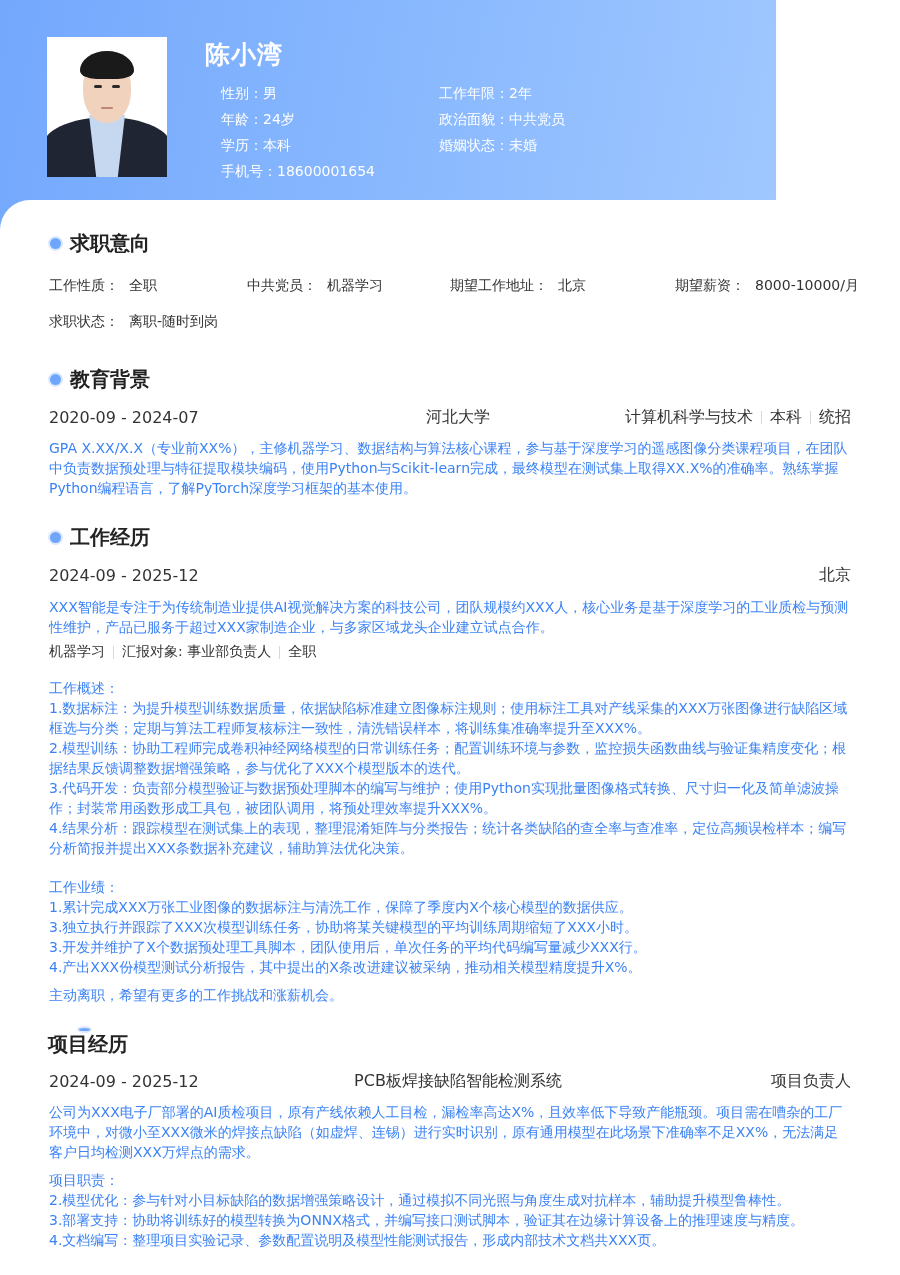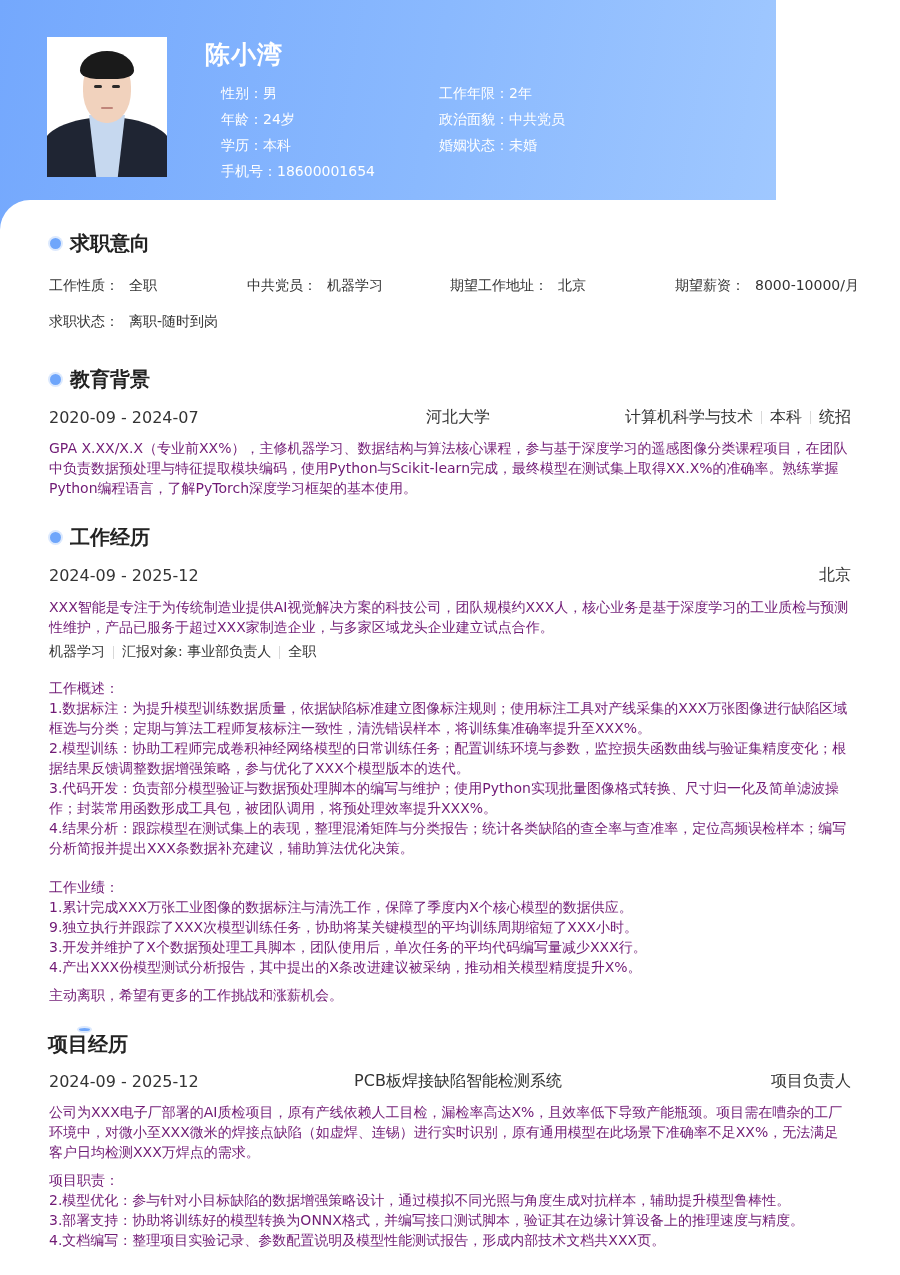--- a/index.html
+++ b/index.html
@@ -61,21 +61,21 @@
   }
 
   .abs { position: absolute; font-size: 14px; color: #333333; white-space: nowrap; }
   .lbl { margin-right: 10px; }
 
   .row3 { position: absolute; left: 49px; width: 802px; height: 20px; font-size: 16px; display: flex; justify-content: space-between; align-items: center; }
   .row3 .mid { position: absolute; left: 16px; right: 0; text-align: center; pointer-events: none; }
   .row3 .r { margin-left: auto; display: flex; align-items: center; }
   .sep { display: inline-block; width: 1px; height: 13px; background: #d8d8d8; margin: 0 8px; vertical-align: middle; }
 
-  .para { position: absolute; left: 49px; width: 802px; font-size: 14px; line-height: 20px; color: #701a75; }
+  .para { position: absolute; left: 49px; width: 802px; font-size: 14px; line-height: 20px; color: #3b82f6; }
   .para p { margin: 0; }
   .tags { position: absolute; left: 49px; font-size: 14px; display: flex; align-items: center; }
 </style>
 </head>
 <body>
 
 <div class="header">
   <div class="photo">
     <div class="suit"></div>
     <div class="neck"></div>
@@ -149,21 +149,21 @@
 <div class="para" style="top:678px;">
   <p>工作概述：</p>
   <p>1.数据标注：为提升模型训练数据质量，依据缺陷标准建立图像标注规则；使用标注工具对产线采集的XXX万张图像进行缺陷区域框选与分类；定期与算法工程师复核标注一致性，清洗错误样本，将训练集准确率提升至XXX%。</p>
   <p>2.模型训练：协助工程师完成卷积神经网络模型的日常训练任务；配置训练环境与参数，监控损失函数曲线与验证集精度变化；根据结果反馈调整数据增强策略，参与优化了XXX个模型版本的迭代。</p>
   <p>3.代码开发：负责部分模型验证与数据预处理脚本的编写与维护；使用Python实现批量图像格式转换、尺寸归一化及简单滤波操作；封装常用函数形成工具包，被团队调用，将预处理效率提升XXX%。</p>
   <p>4.结果分析：跟踪模型在测试集上的表现，整理混淆矩阵与分类报告；统计各类缺陷的查全率与查准率，定位高频误检样本；编写分析简报并提出XXX条数据补充建议，辅助算法优化决策。</p>
 </div>
 <div class="para" style="top:877px;">
   <p>工作业绩：</p>
   <p>1.累计完成XXX万张工业图像的数据标注与清洗工作，保障了季度内X个核心模型的数据供应。</p>
-  <p>9.独立执行并跟踪了XXX次模型训练任务，协助将某关键模型的平均训练周期缩短了XXX小时。</p>
+  <p>3.独立执行并跟踪了XXX次模型训练任务，协助将某关键模型的平均训练周期缩短了XXX小时。</p>
   <p>3.开发并维护了X个数据预处理工具脚本，团队使用后，单次任务的平均代码编写量减少XXX行。</p>
   <p>4.产出XXX份模型测试分析报告，其中提出的X条改进建议被采纳，推动相关模型精度提升X%。</p>
 </div>
 <div class="para" style="top:985px;">主动离职，希望有更多的工作挑战和涨薪机会。</div>
 
 <div class="section-title" style="top:1028px;flex-direction:column;">
   <span class="dot"></span>
   <span>项目经历</span>
 </div>
 <div class="row3" style="top:1071px;">

